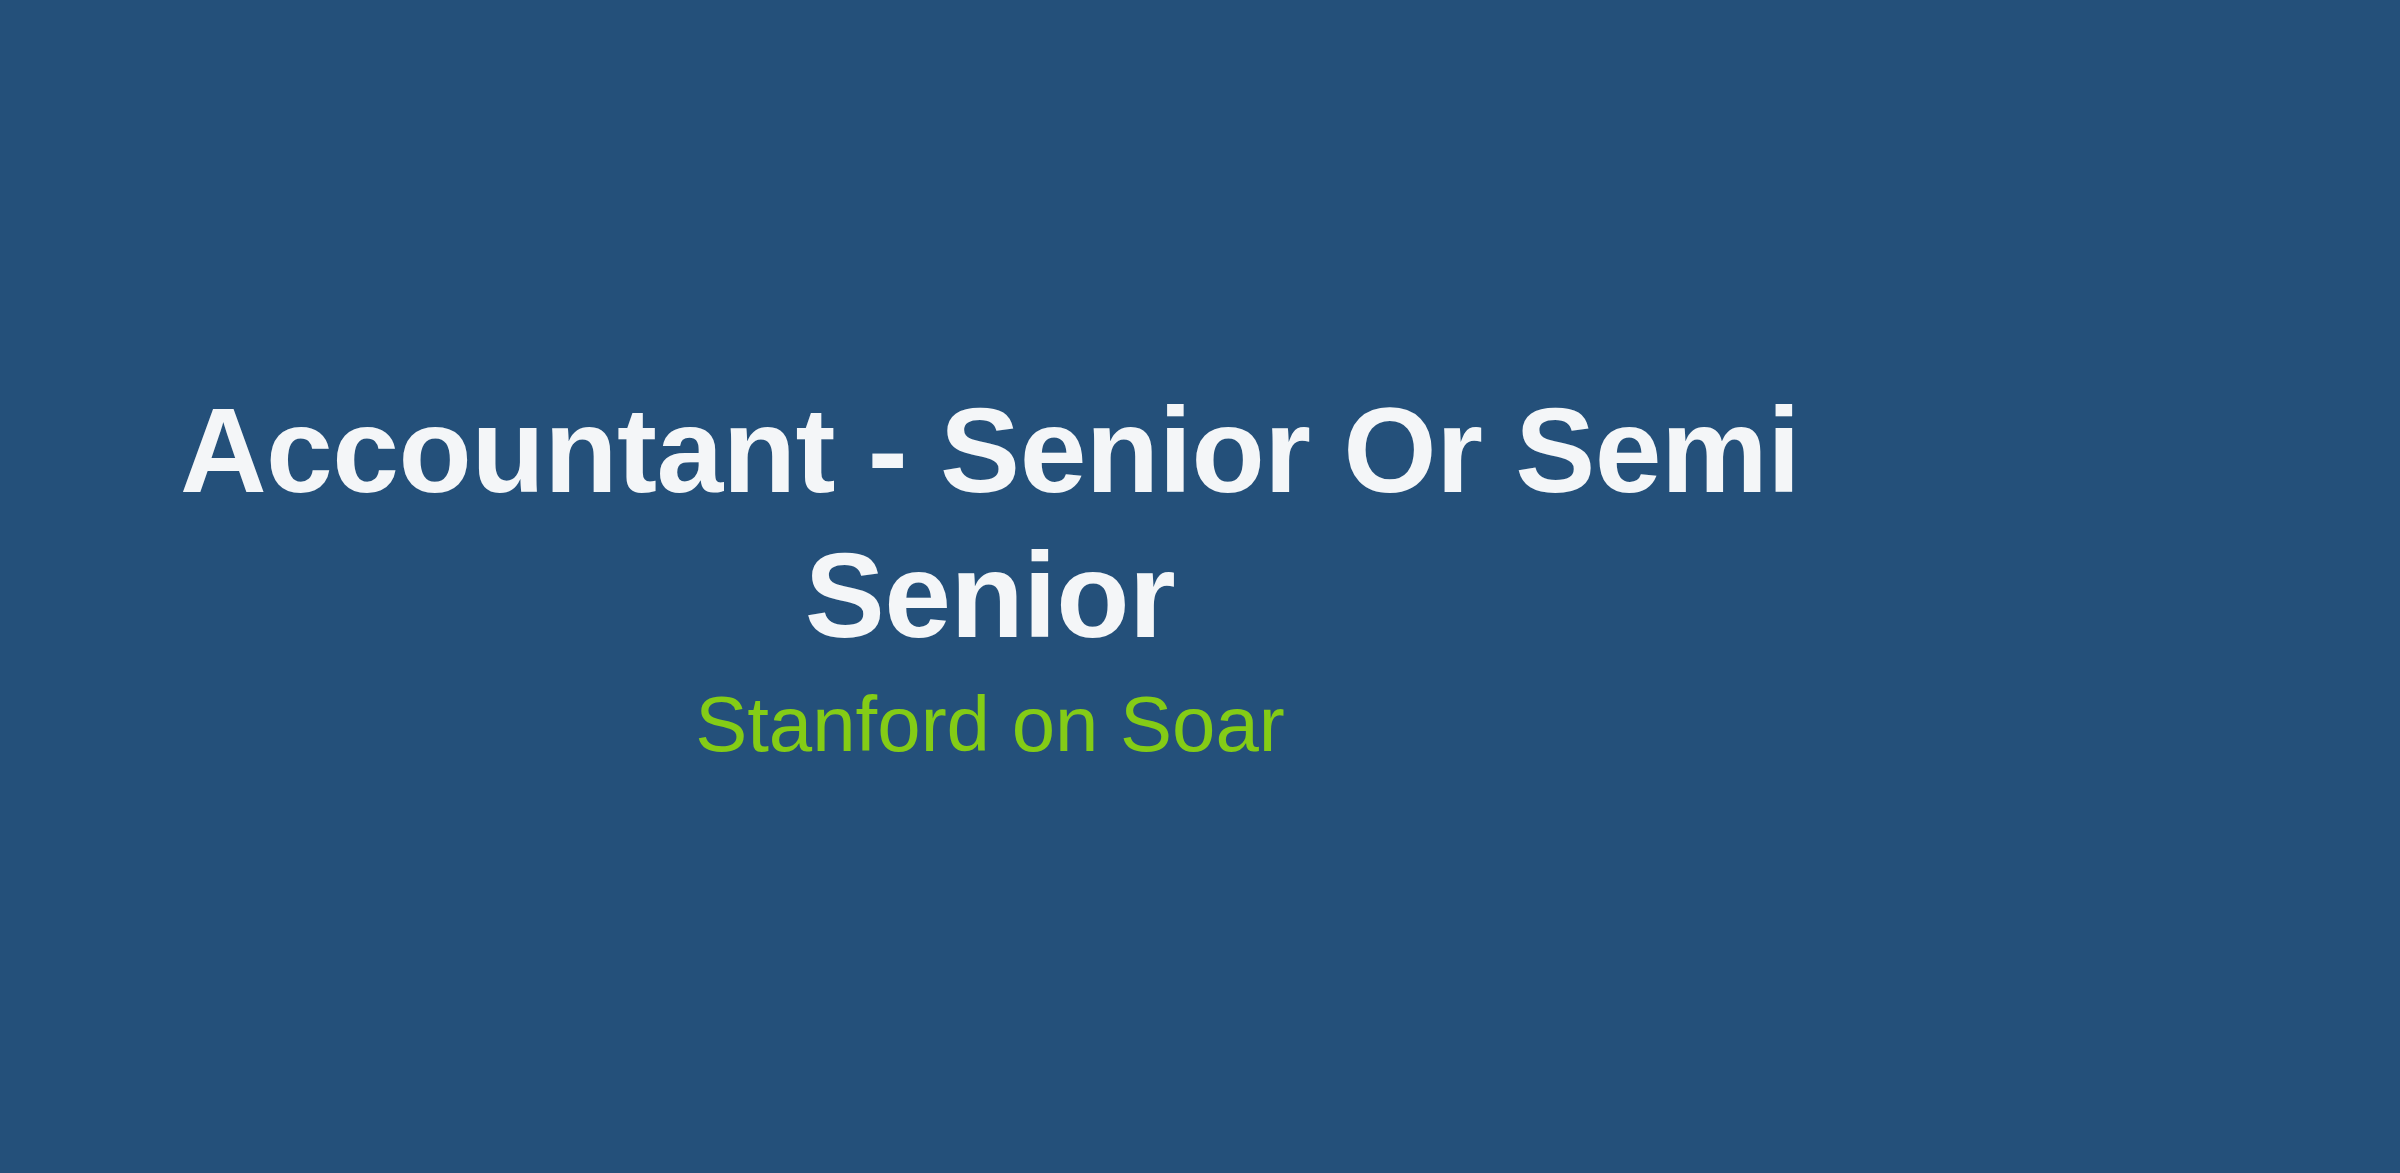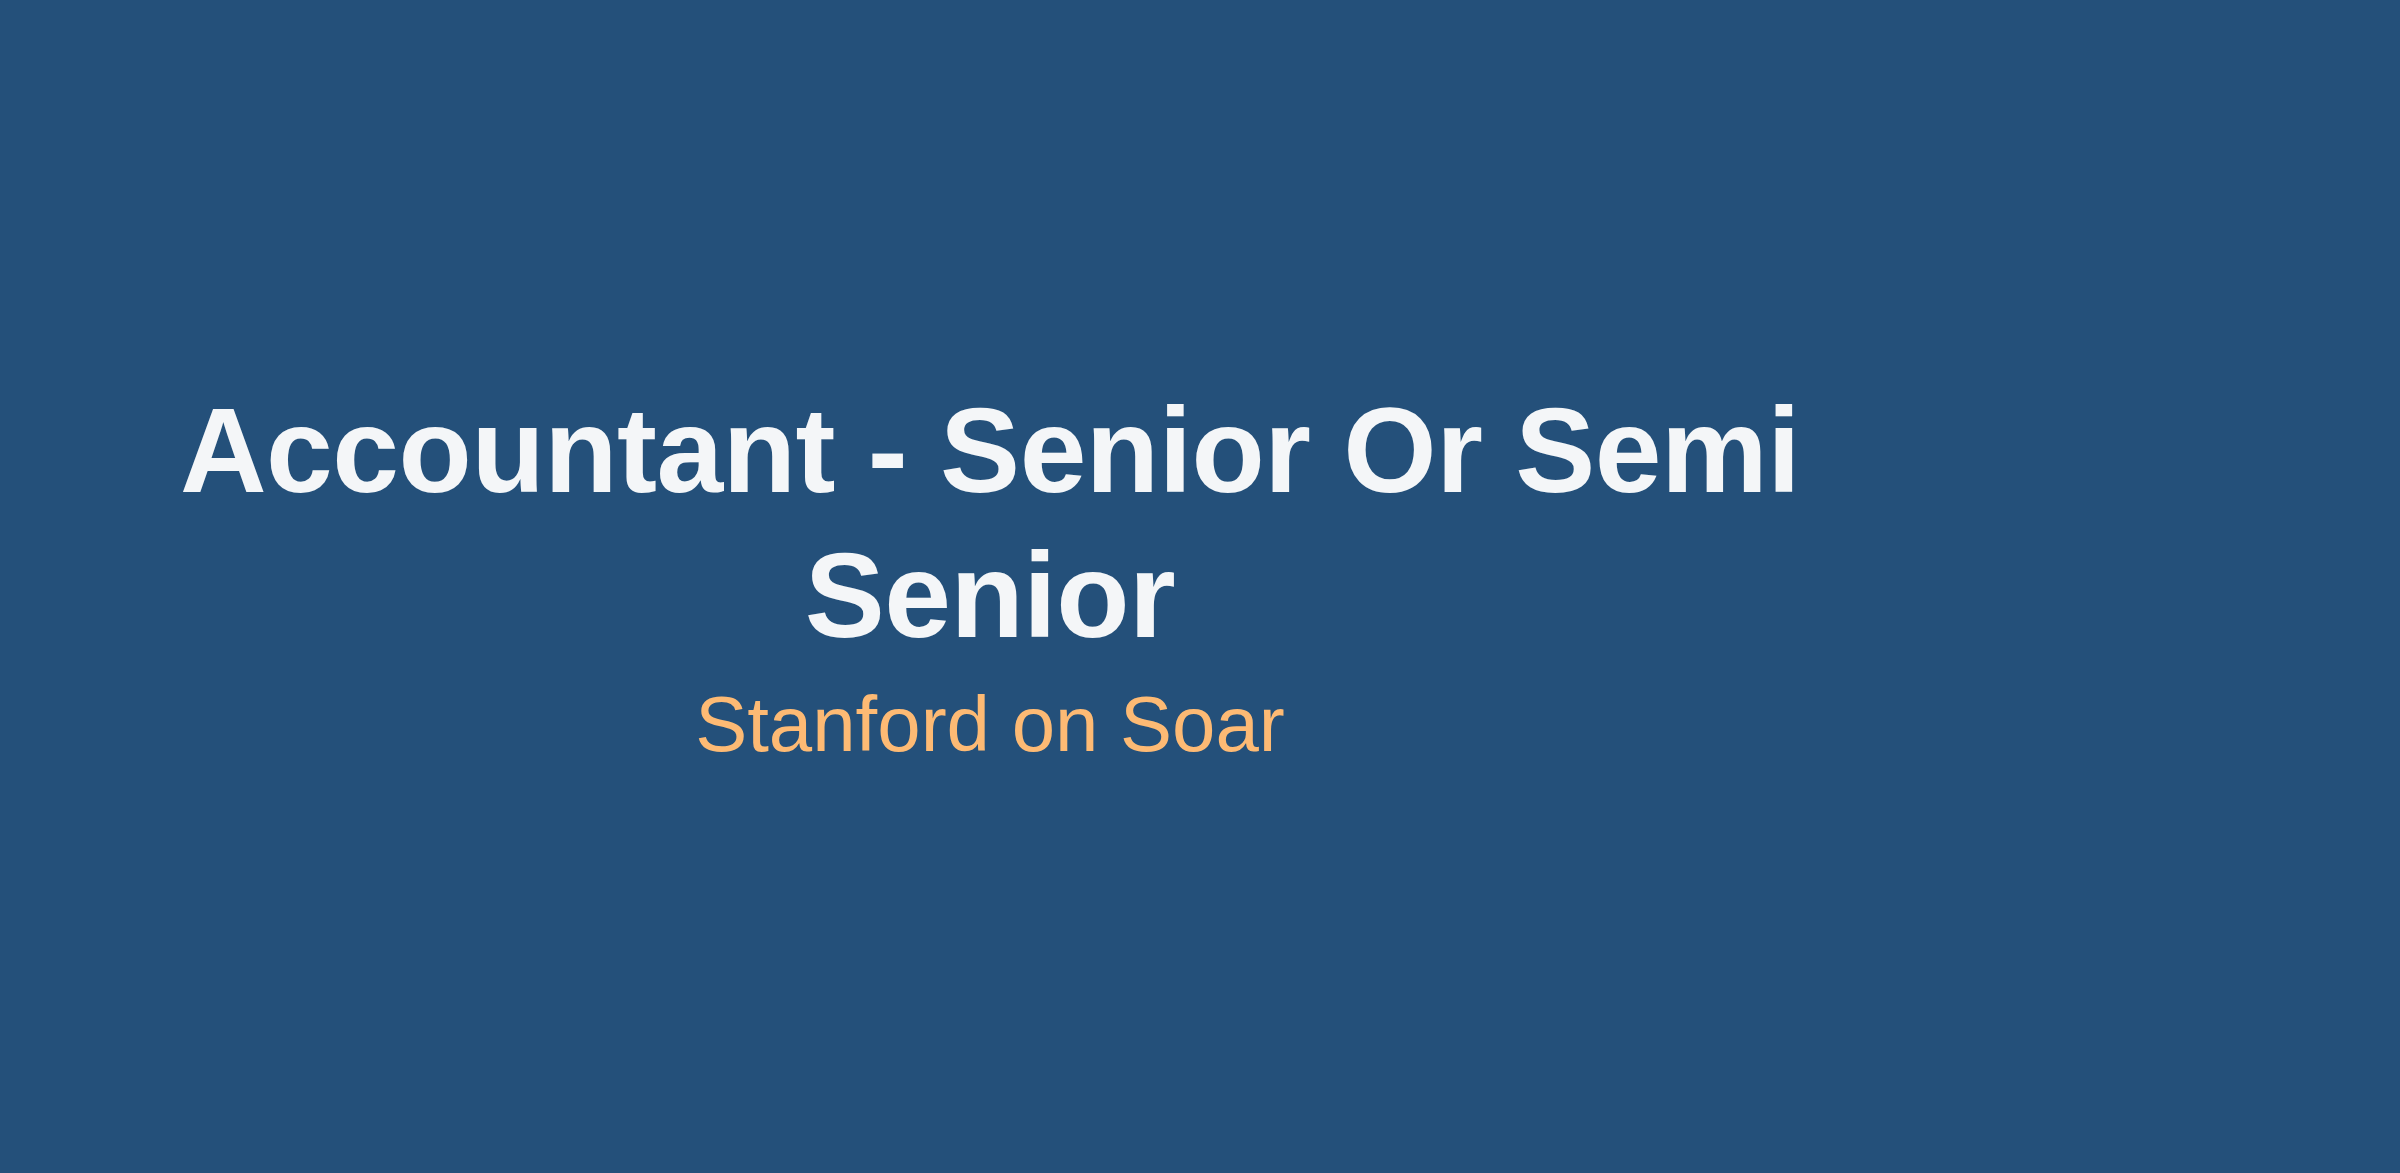--- a/index.html
+++ b/index.html
@@ -52,21 +52,21 @@
   }
 
   .company-name {
     margin: 0;
     padding-top: 10px;
     font-family: "Liberation Sans", sans-serif;
     font-weight: 400;
     font-size: 78px;
     line-height: 1.2;
     letter-spacing: 0px;
-    color: #fdba74;
+    color: #84cc16;
     text-align: center;
     max-width: 1700px;
     word-wrap: break-word;
   }
 </style>
 </head>
 <body>
 
 <div class="banner">
   <div class="banner-inner">

